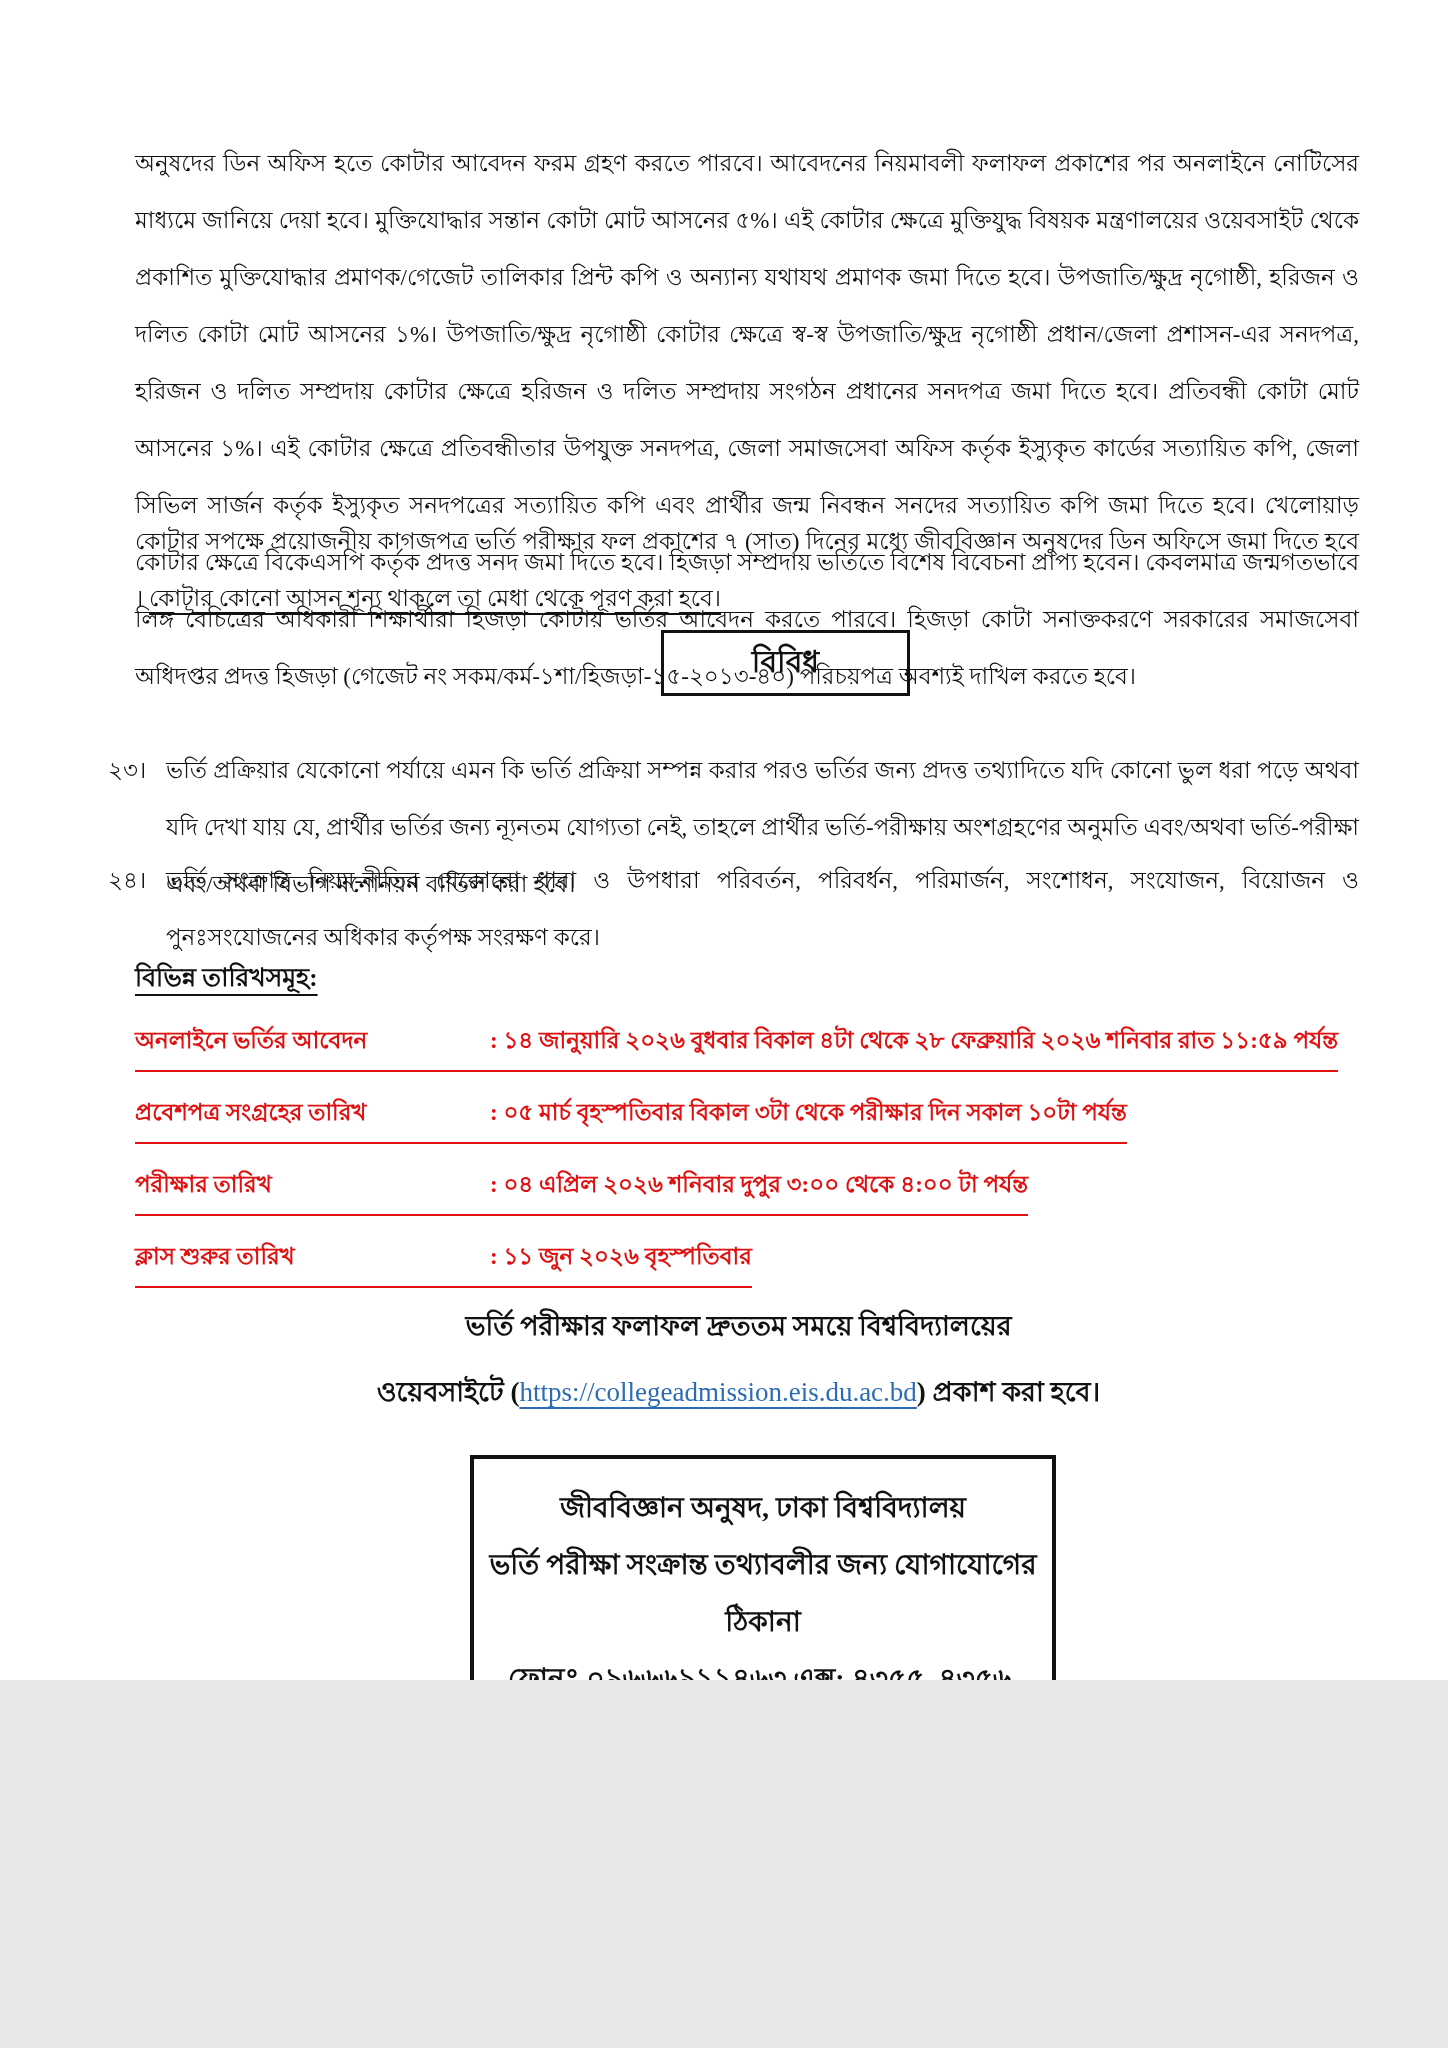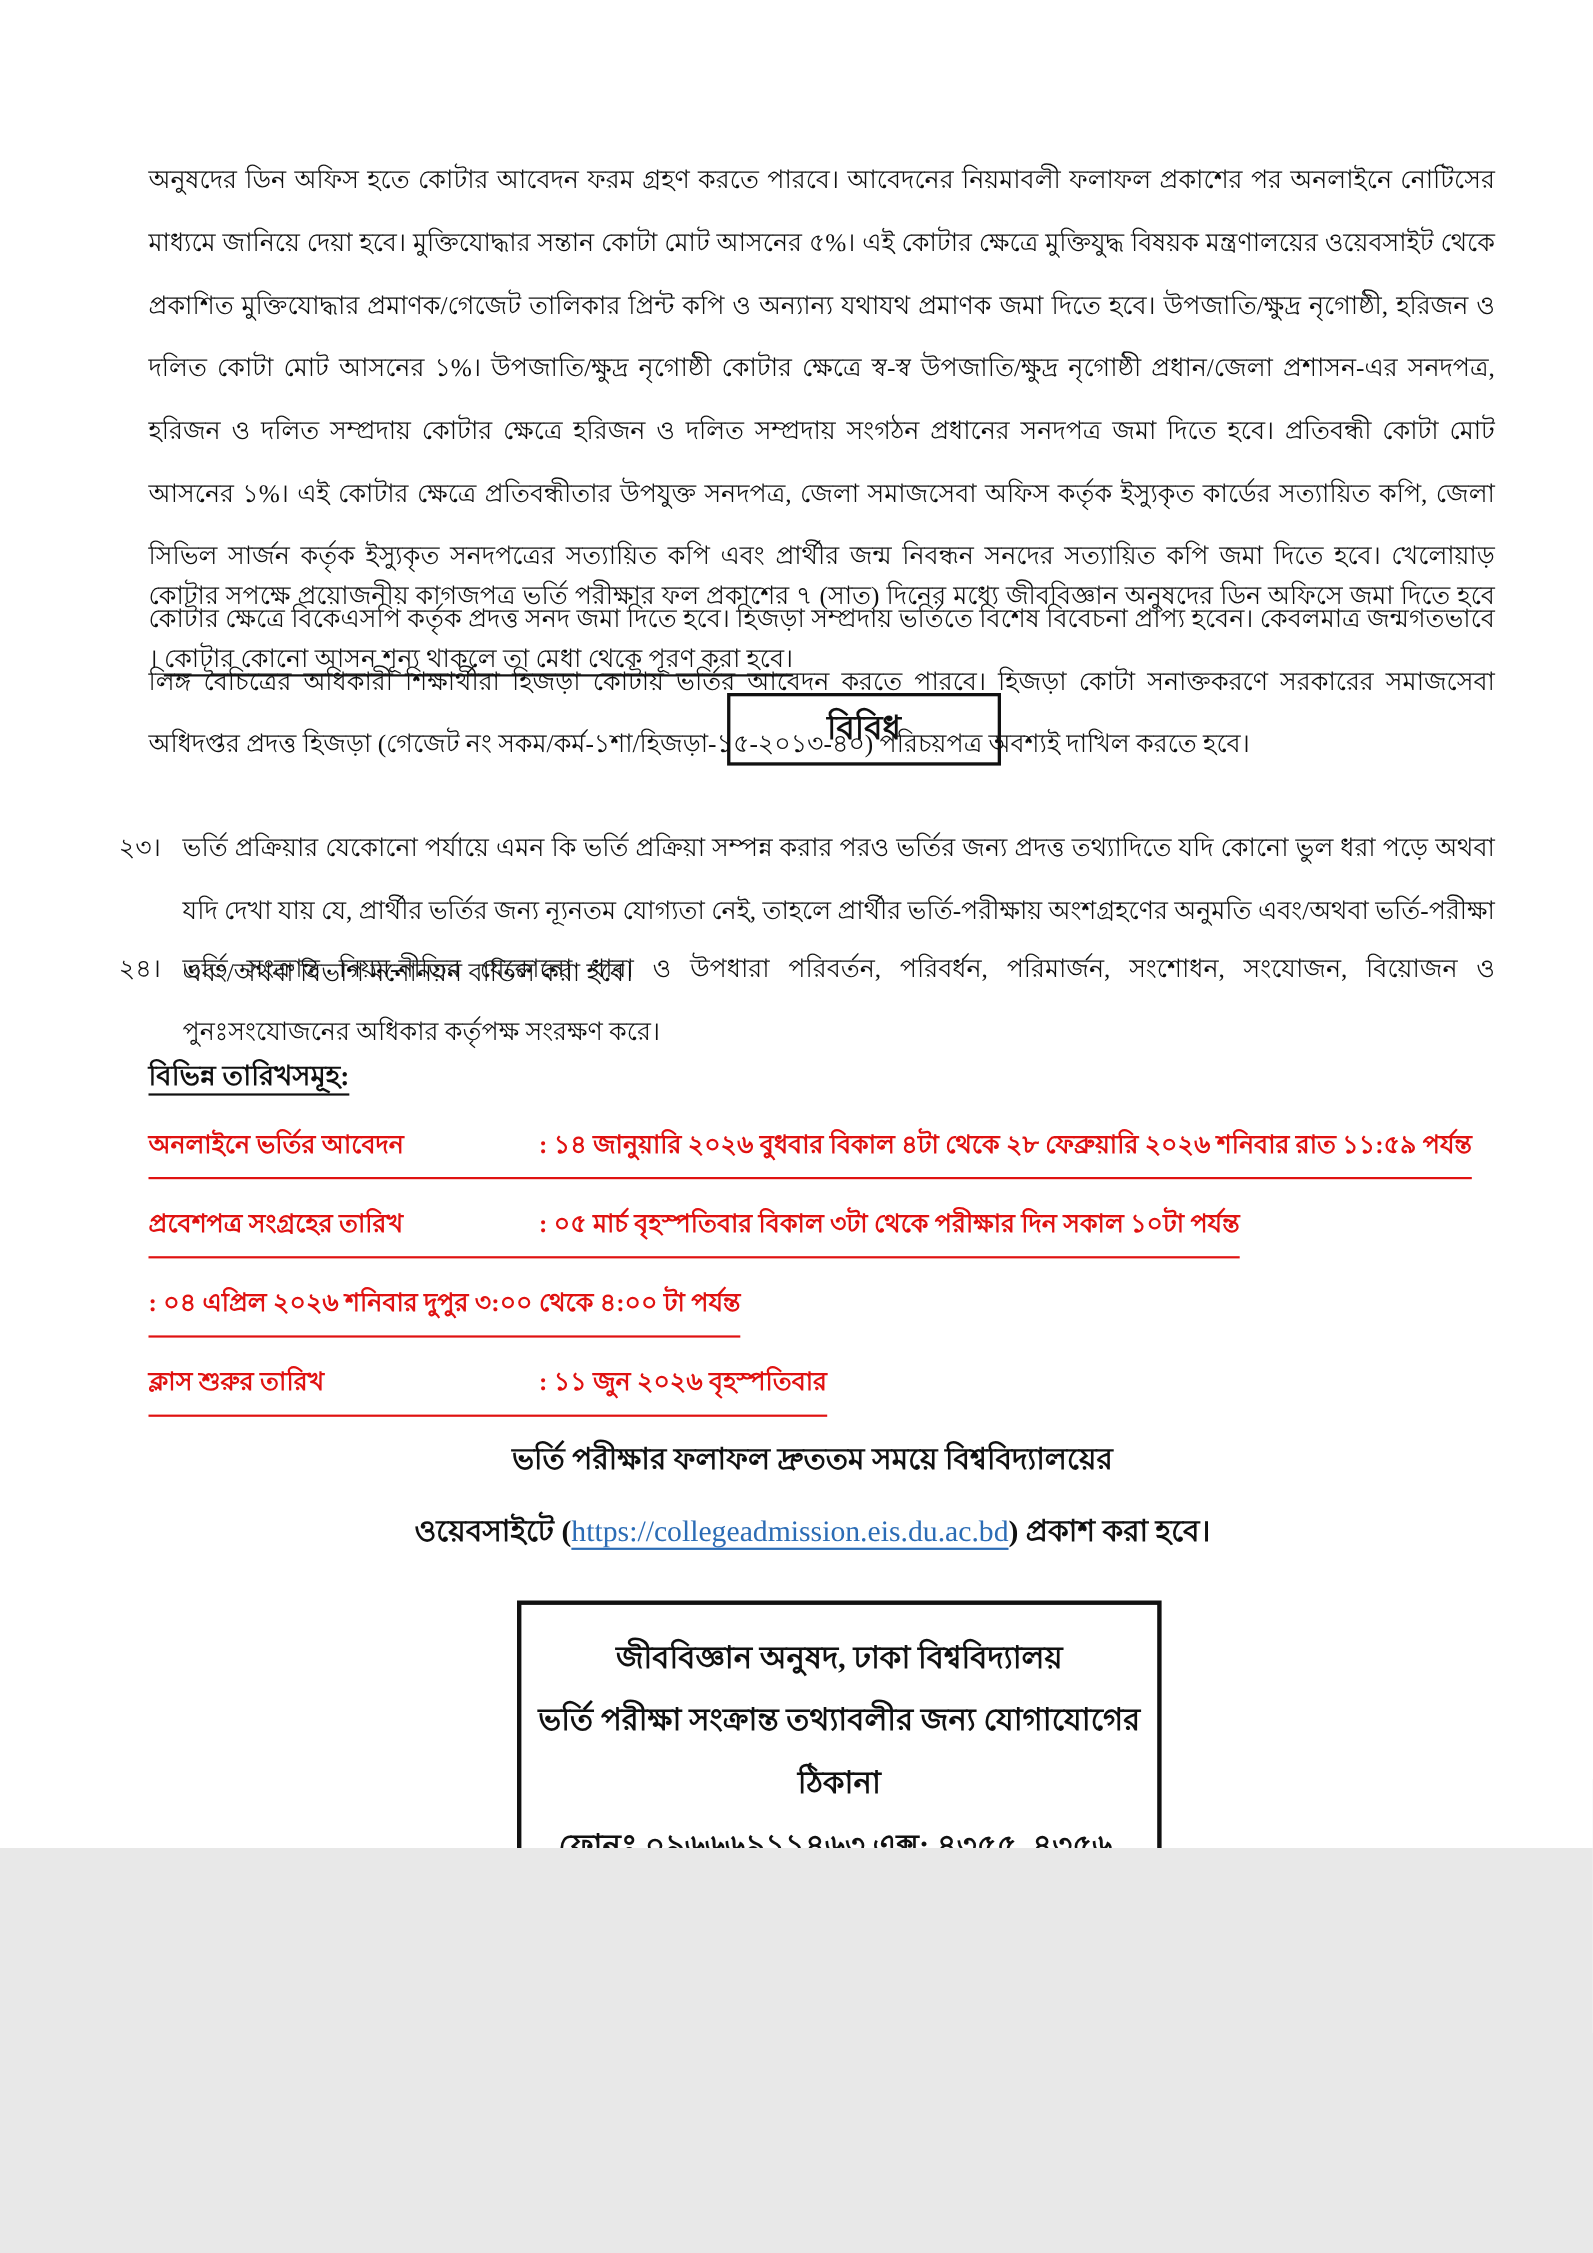--- a/index.html
+++ b/index.html
@@ -100,20 +100,21 @@
   <div class="date-rows">
     <div class="date-row red">
       <span class="lbl">অনলাইনে ভর্তির আবেদন</span>
       <span class="val">: ১৪ জানুয়ারি ২০২৬ বুধবার বিকাল ৪টা থেকে ২৮ ফেব্রুয়ারি ২০২৬ শনিবার রাত ১১:৫৯ পর্যন্ত</span>
     </div>
     <div class="date-row red">
       <span class="lbl">প্রবেশপত্র সংগ্রহের তারিখ</span>
       <span class="val">: ০৫ মার্চ বৃহস্পতিবার বিকাল ৩টা থেকে পরীক্ষার দিন সকাল ১০টা পর্যন্ত</span>
     </div>
     <div class="date-row red">
+      <span class="lbl">পরীক্ষার তারিখ</span>
       <span class="val">: ০৪ এপ্রিল ২০২৬ শনিবার দুপুর ৩:০০ থেকে ৪:০০ টা পর্যন্ত</span>
     </div>
     <div class="date-row red">
       <span class="lbl">ক্লাস শুরুর তারিখ</span>
       <span class="val">: ১১ জুন ২০২৬ বৃহস্পতিবার</span>
     </div>
   </div>
 
   <div class="result">
     <div>ভর্তি পরীক্ষার ফলাফল দ্রুততম সময়ে বিশ্ববিদ্যালয়ের</div>

